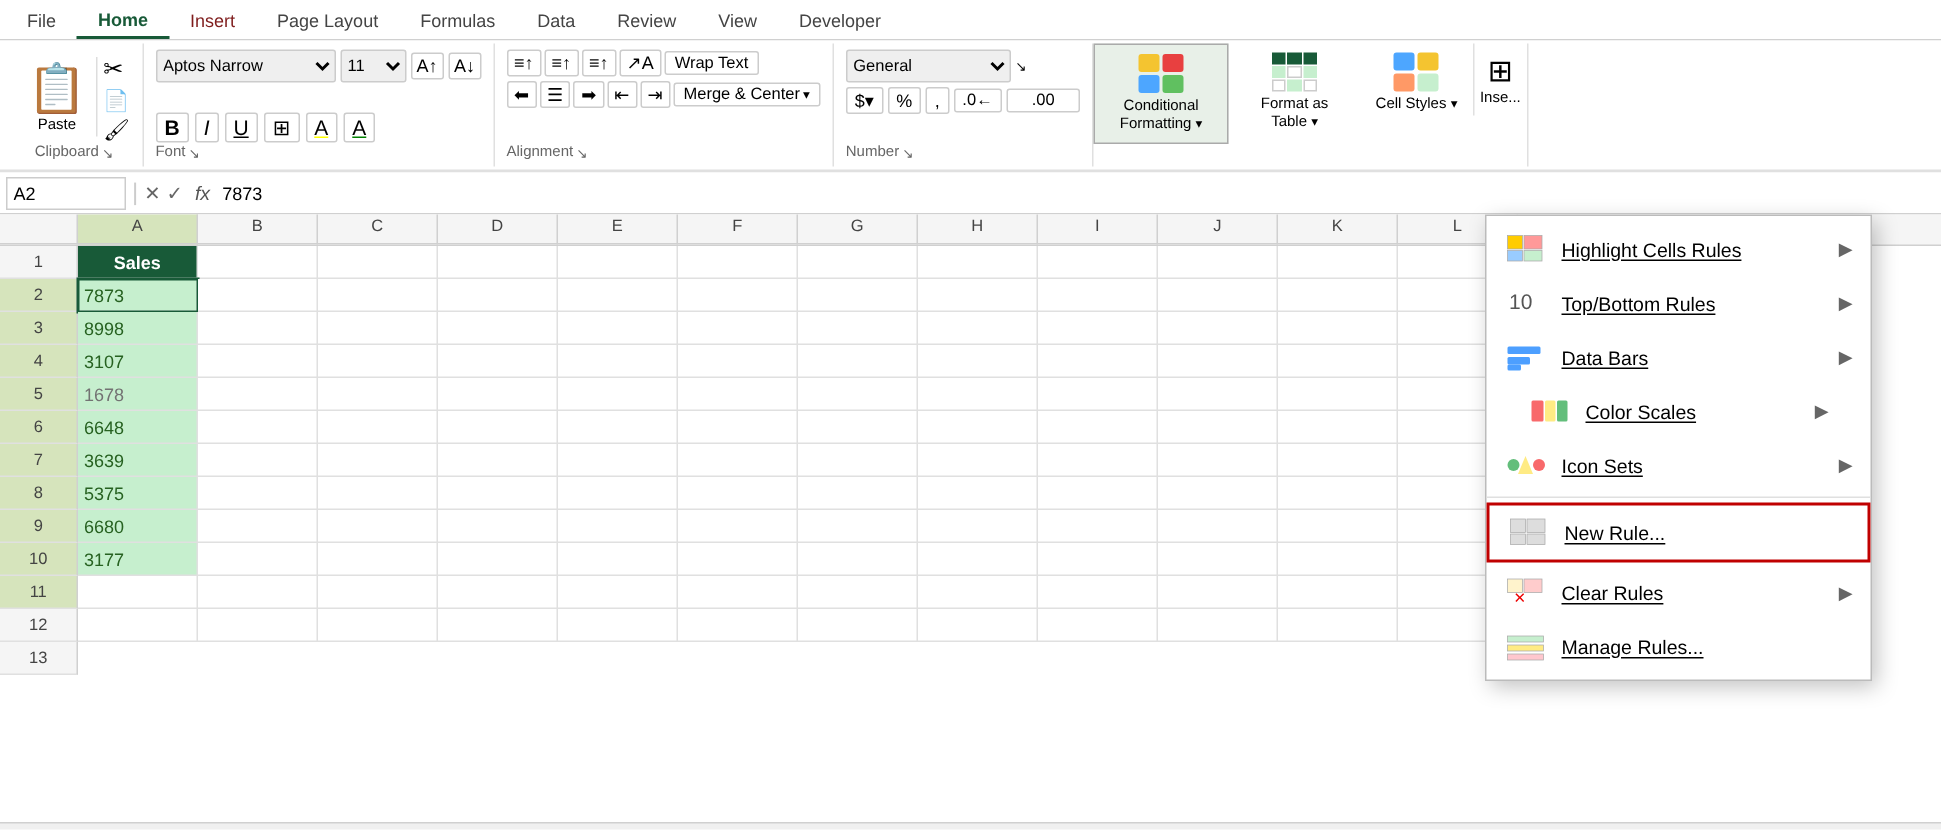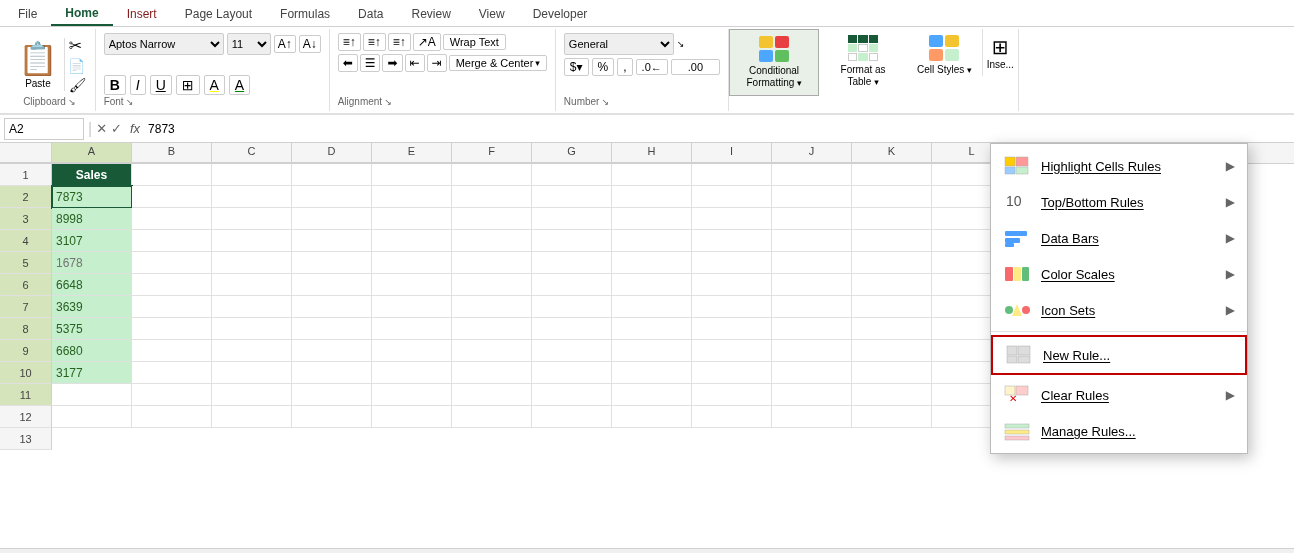--- a/index.html
+++ b/index.html
@@ -412,21 +412,21 @@
         <div style="width: 28px; height: 22px; display: flex; align-items: center; justify-content: center;">
           <svg width="26" height="20">
             <rect x="1" y="3" width="22" height="5" fill="#4d9fff" rx="1"></rect>
             <rect x="1" y="10" width="15" height="5" fill="#4d9fff" rx="1"></rect>
             <rect x="1" y="15" width="9" height="4" fill="#4d9fff" rx="1"></rect>
           </svg>
         </div>
         <span style="flex: 1 1 0%; text-decoration: underline; text-underline-offset: 2px;">Data Bars</span>
         <span style="color: rgb(102, 102, 102); font-size: 12px;">▶</span>
       </div>
-      <div style="display: flex; align-items: center; padding: 7px 12px; cursor: pointer; gap: 10px; font-size: 13px; position: relative;">
+      <div style="display: flex; align-items: center; padding: 7px 28px; cursor: pointer; gap: 10px; font-size: 13px; position: relative;">
         <div style="width: 28px; height: 22px; display: flex; align-items: center; justify-content: center;">
           <svg width="26" height="20">
             <rect x="1" y="3" width="8" height="14" fill="#f8696b" rx="1"></rect>
             <rect x="10" y="3" width="7" height="14" fill="#ffeb84" rx="1"></rect>
             <rect x="18" y="3" width="7" height="14" fill="#63be7b" rx="1"></rect>
           </svg>
         </div>
         <span style="flex: 1 1 0%; text-decoration: underline; text-underline-offset: 2px;">Color Scales</span>
         <span style="color: rgb(102, 102, 102); font-size: 12px;">▶</span>
       </div>

